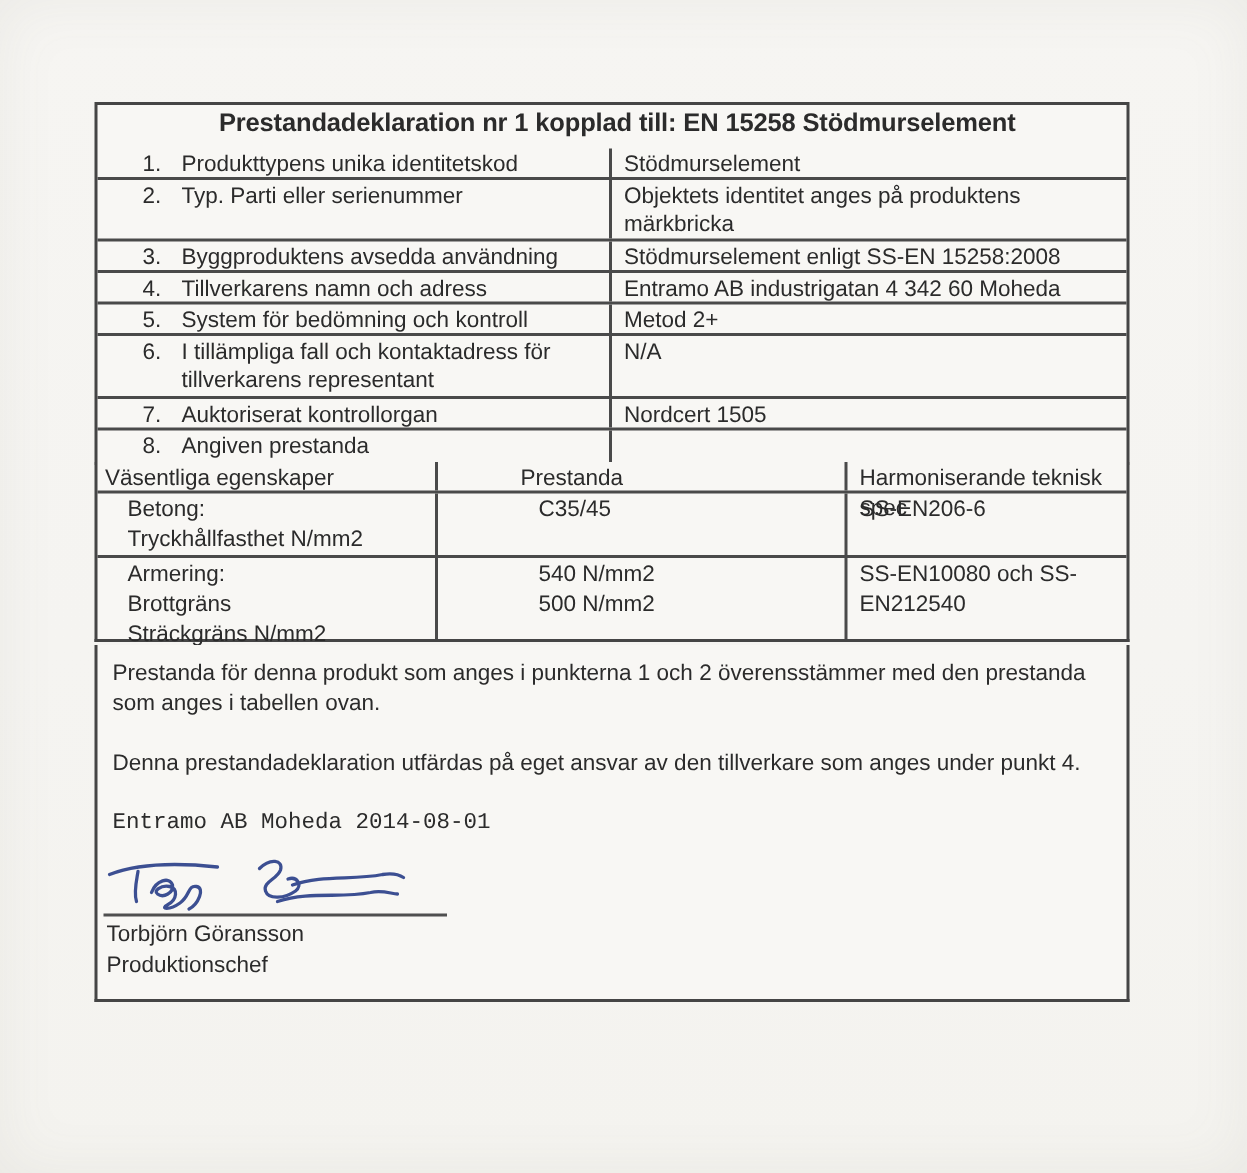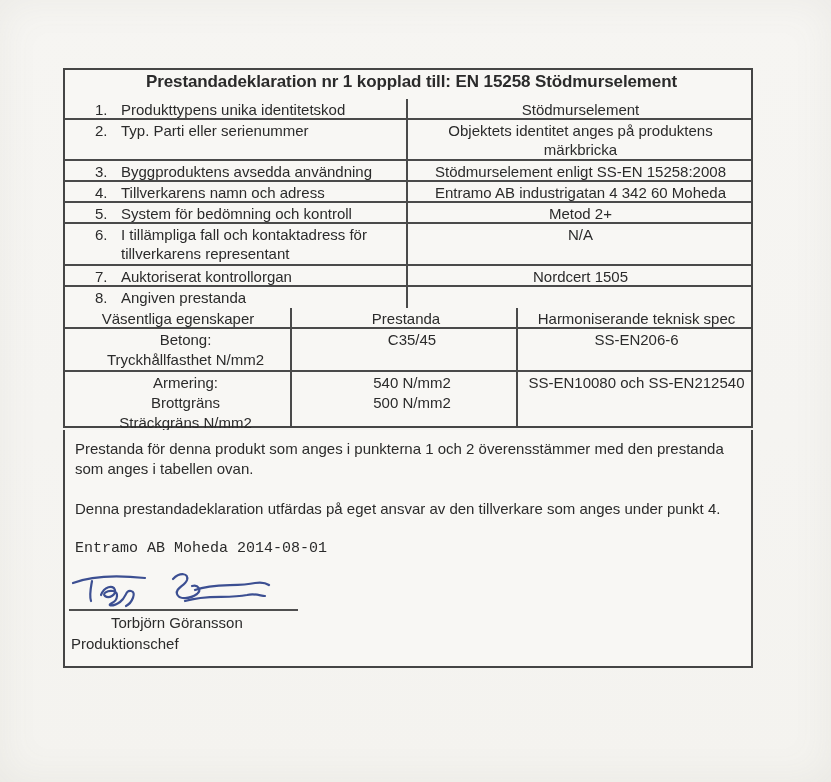--- a/index.html
+++ b/index.html
@@ -24,39 +24,39 @@
   .t1 .title-row {
     display:block; height:27px; font-weight:bold; font-size:17px;
     padding:2px 0 0 7px; letter-spacing:-0.1px;text-align:center;
   }
   .h21 { height:21px; } .h41 { height:41px; } .h42 { height:42px; }
   .cell-label {
     width:343px; box-sizing:border-box; border-right:2px solid #4a4a4a;
     display:flex; padding:1px 4px 0 30px; font-size:15px; line-height:19px;
   }
   .cell-label .num { flex:0 0 26px; }
-  .cell-value { flex:1; padding:1px 6px 0 8px; font-size:15px; line-height:19px;text-align:center; }
+  .cell-value { flex:1; padding:1px 6px 0 8px; font-size:15px; line-height:19px; }
   
-  .t2 { top:308px; border:2px solid #454545; border-top:none;text-align:center; }
+  .t2 { top:308px; border:2px solid #454545; border-top:none; }
   .t2 .row { display:flex; box-sizing:border-box; border-bottom:2px solid #4a4a4a; }
   .t2 .row:last-child { border-bottom:none; }
   .h43 { height:43px; } .h54 { height:54px; }
   .c1 { width:227px; box-sizing:border-box; border-right:2px solid #4a4a4a; padding:1px 4px 0 5px; font-size:15px; line-height:20px; }
-  .c2 { width:226px; box-sizing:border-box; border-right:2px solid #4a4a4a; padding:1px 4px 0 8px; font-size:15px; line-height:20px; }
+  .c2 { width:226px; box-sizing:border-box; border-right:2px solid #4a4a4a; padding:1px 4px 0 8px; font-size:15px; line-height:20px;margin-left:47px; }
   .c3 { flex:1; padding:1px 4px 0 8px; font-size:15px; line-height:20px; }
   .preline { white-space:pre-line;padding-left:20px; }
   
   .t3 { top:430px; height:238px; border:2px solid #454545; border-top:none; position:absolute; }
   .t3 p { position:absolute; margin:4px; left:6px; right:8px; font-size:15px; line-height:20px; }
   .p1 { top:5px; }
   .p2 { top:65px; }
   .p3 { top:105px;font-family:Liberation Mono, monospace; }
   .sig-svg { position:absolute; left:4px; top:140px; }
   .sig-line { position:absolute; left:4px; top:179px; width:229px; height:2px; background:#4f4f4f; }
-  .sig-name { position:absolute; left:6px; top:183px; font-size:15px; line-height:20px;margin-left:40px; }
+  .sig-name { position:absolute; left:6px; top:183px; font-size:15px; line-height:20px; }
   .sig-role { position:absolute; left:6px; top:204px; font-size:15px; line-height:20px; }
 </style>
 </head>
 <body>
 
 <div class="paper">
 
   <div class="blk t1">
     <div class="title-row">Prestandadeklaration nr 1 kopplad till: EN 15258 Stödmurselement</div>
 

